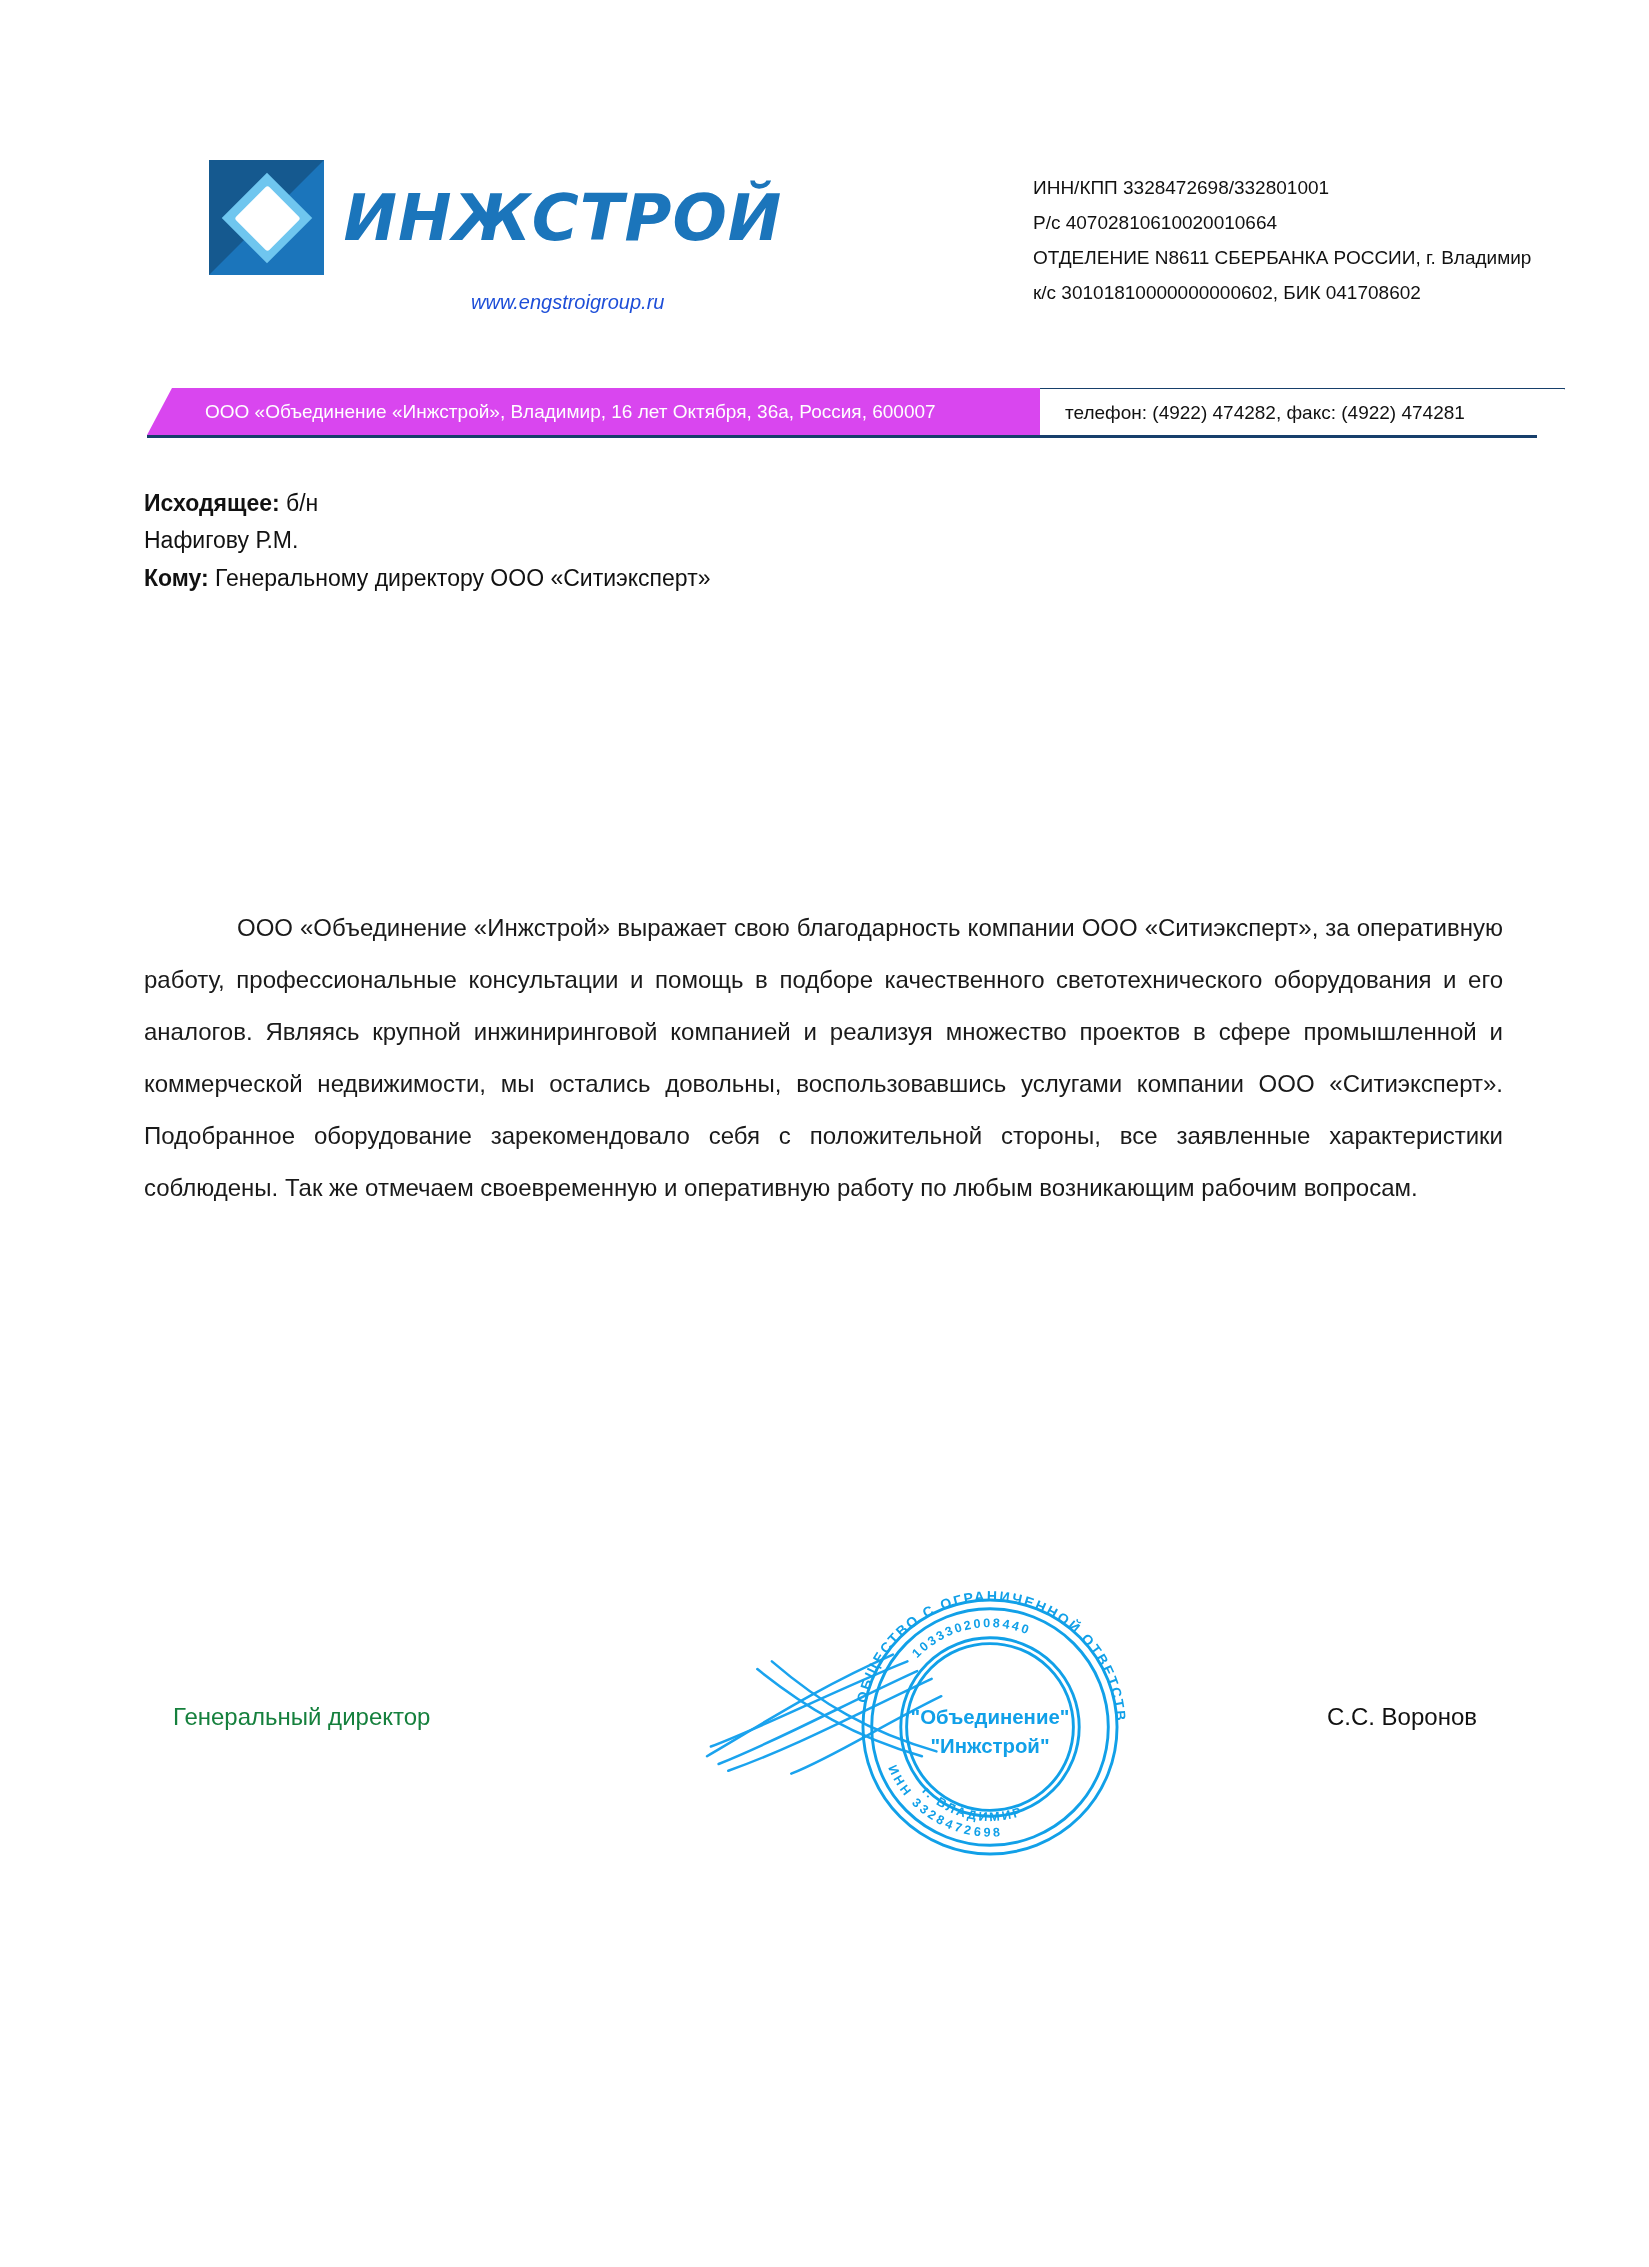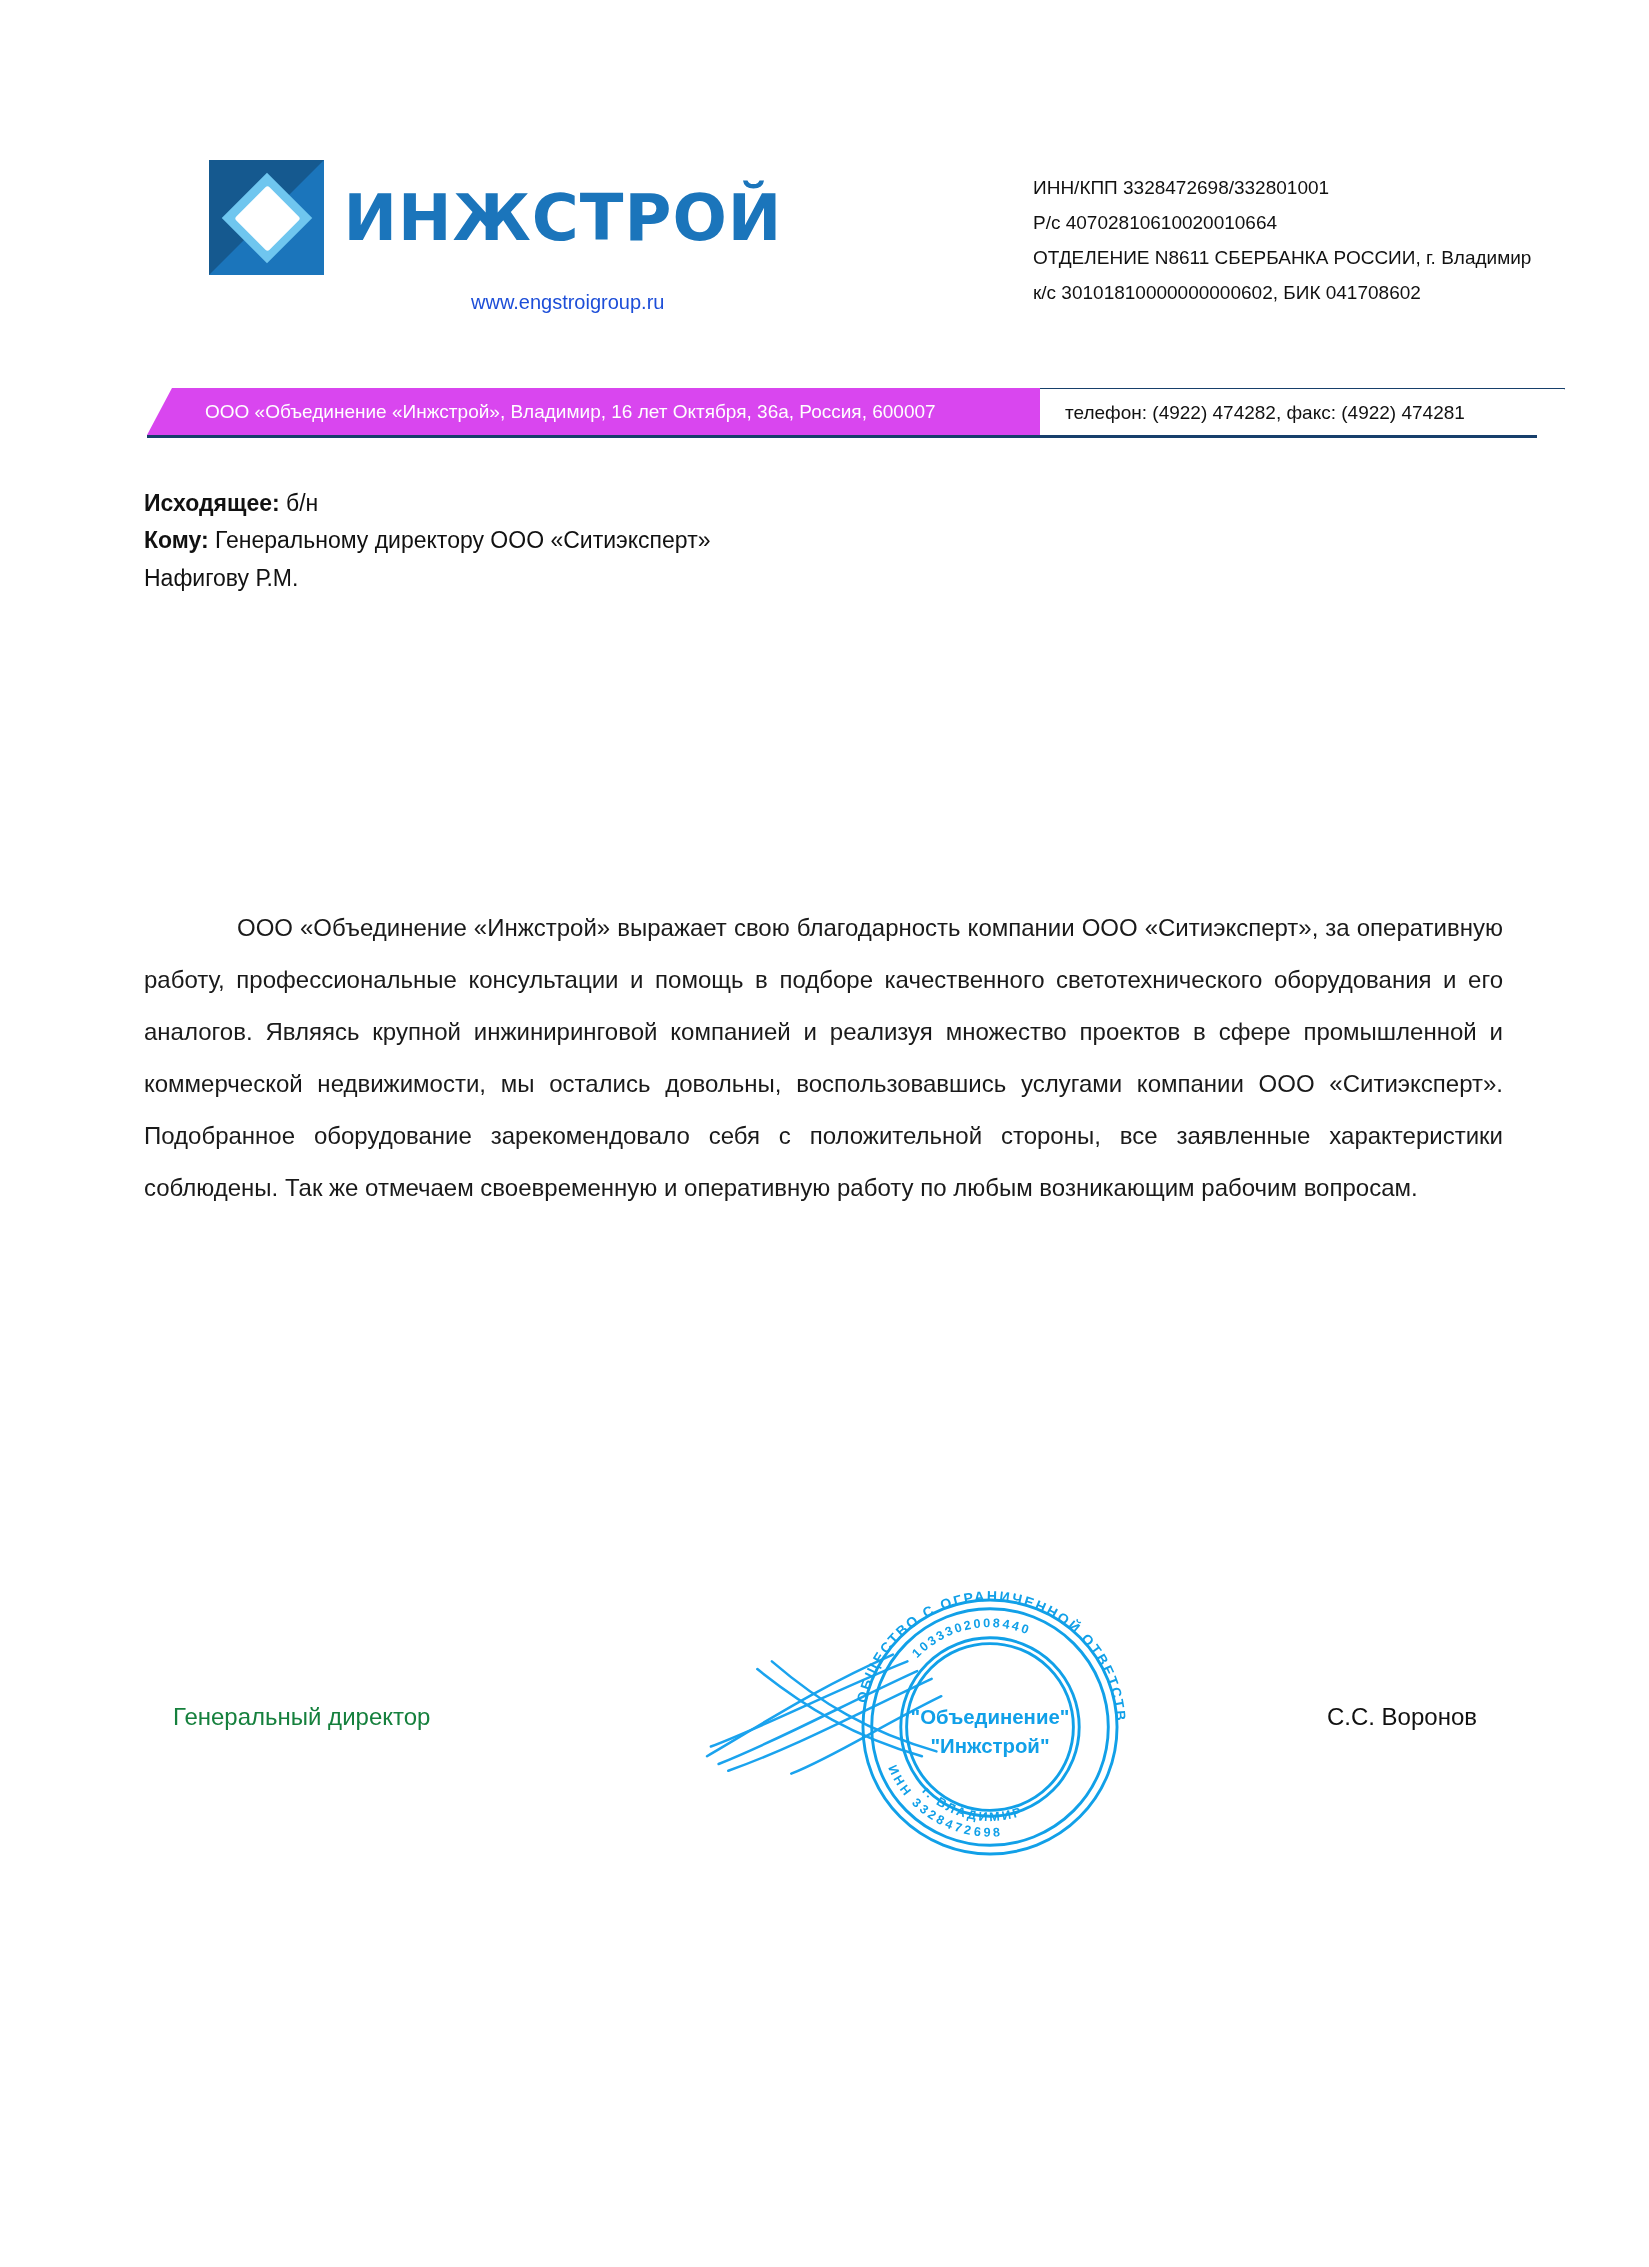--- a/index.html
+++ b/index.html
@@ -30,20 +30,21 @@
     left: 0;
     width: 1650px;
     height: 194px;
   }
 
   .logo-block {
     position: absolute;
     left: 209px;
     top: 0;
     width: 582px;
+    font-style: italic;
   }
   .logo-row {
     display: flex;
     align-items: center;
     gap: 19.4px;
   }
   .logo-mark {
     width: 115px;
     height: 115px;
     position: relative;
@@ -268,25 +269,25 @@
       <span class="txt">телефон: (4922) 474282, факс: (4922) 474281</span>
     </div>
     <div class="addrbar-underline"></div>
   </div>
 
   <div class="meta">
     <div>
       <span class="lbl">Исходящее:</span>
       <span>б/н</span>
     </div>
+    <div>Нафигову Р.М.</div>
     <div>
       <span class="lbl">Кому:</span>
       <span>Генеральному директору ООО «Ситиэксперт»</span>
     </div>
-    <div>Нафигову Р.М.</div>
   </div>
 
   <div class="body-text">ООО «Объединение «Инжстрой» выражает свою благодарность компании ООО «Ситиэксперт», за оперативную работу, профессиональные консультации и помощь в подборе качественного светотехнического оборудования и его аналогов. Являясь крупной инжиниринговой компанией и реализуя множество проектов в сфере промышленной и коммерческой недвижимости, мы остались довольны, воспользовавшись услугами компании ООО «Ситиэксперт». Подобранное оборудование зарекомендовало себя с положительной стороны, все заявленные характеристики соблюдены. Так же отмечаем своевременную и оперативную работу по любым возникающим рабочим вопросам.</div>
 
   <div class="signature-scribble">
     <svg width="320" height="213" viewBox="0 0 330 220" fill="none">
       <g stroke="#1aa3ee" stroke-width="2.6" fill="none" stroke-linecap="round">
         <path d="M8 150 C60 120, 120 80, 200 45"></path>
         <path d="M12 140 C70 118, 140 82, 215 52"></path>
         <path d="M20 158 C90 130, 150 96, 225 62"></path>

